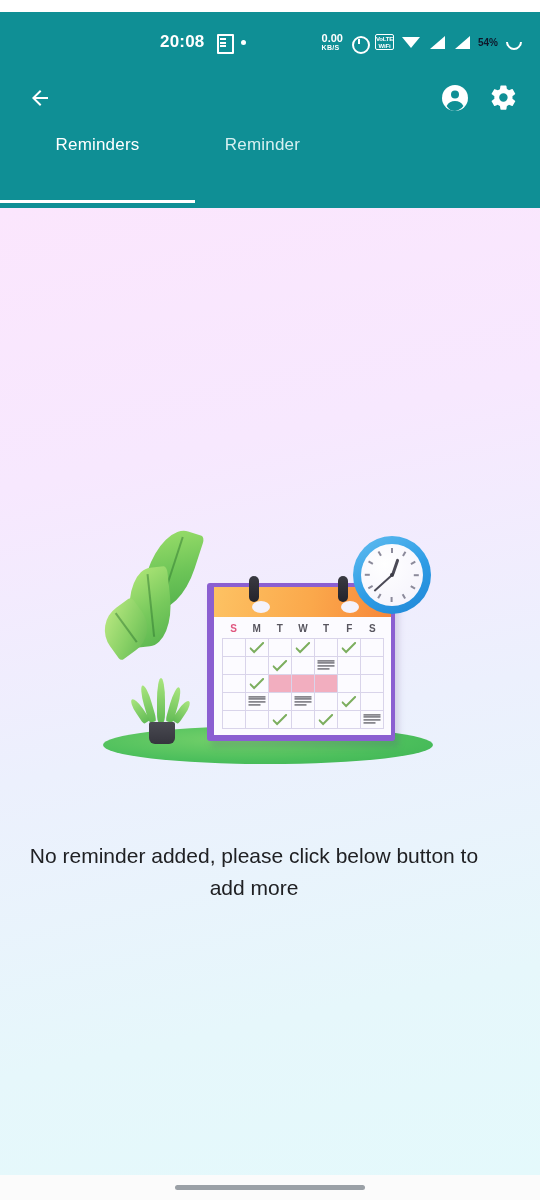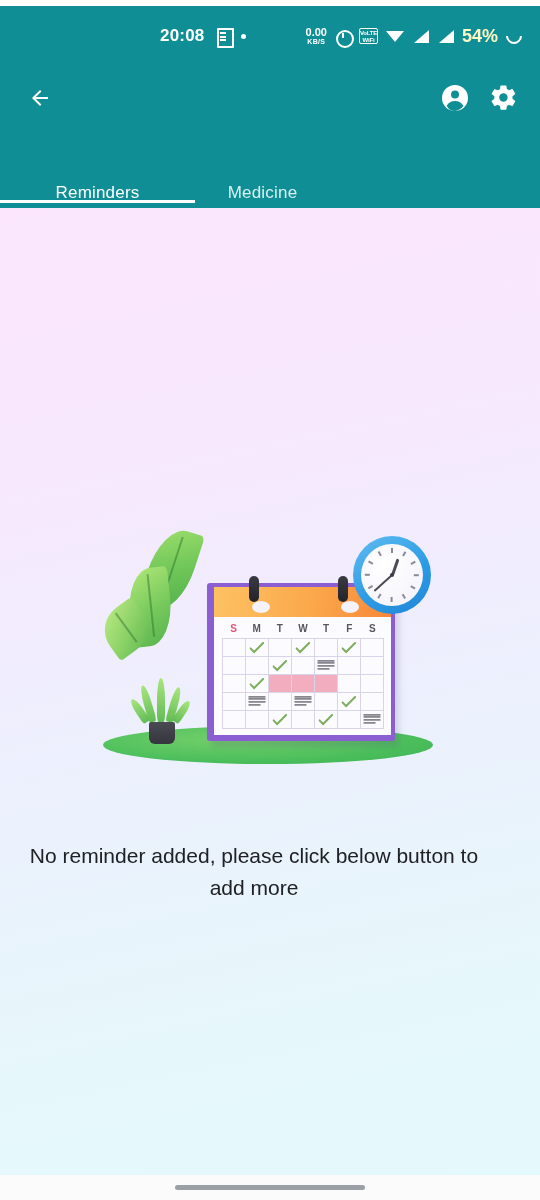--- a/index.html
+++ b/index.html
@@ -7,39 +7,39 @@
   body {
     font-family:"Liberation Sans", sans-serif;
     background:#ffffff;
     overflow:hidden;
     position:relative;
   }
   #phone { position:absolute; inset:0; width:540px; height:1200px; overflow:hidden; }
 
   
   .statusbar{
-    position:absolute; top:6px; left:0; width:540px; height:60px;
+    position:absolute; top:12px; left:0; width:540px; height:60px;
     background:#0f8f95;
     display:flex; align-items:center; justify-content:flex-end;
     padding:0 18px 0 0;
   }
   .sb-left{ display:flex; align-items:center; gap:11px; margin-right:auto; margin-left:160px; }
   .sb-clock{ color:#fff; font-size:17px; font-weight:700; letter-spacing:.2px; }
   .sb-right{ display:flex; align-items:center; gap:8px; }
   .news-ico{ width:15px; height:17px; position:relative; }
   .news-ico:before{
     content:""; position:absolute; left:2px; top:0; width:13px; height:16px;
     border:2px solid #fff; border-radius:1px;
   }
   .news-ico:after{
     content:""; position:absolute; left:5px; top:4px; width:6px; height:2px;
     background:#fff; box-shadow:0 4px 0 #fff, 0 7px 0 #fff;
   }
   .sb-dot{ width:5px; height:5px; border-radius:50%; background:#fff; }
-  .kbs{ color:#fff; line-height:1; text-align:center; }
+  .kbs{ color:#fff; line-height:1; }
   .kbs .k1{ font-size:11px; font-weight:700; display:block; }
   .kbs .k2{ font-size:7px; font-weight:700; display:block; letter-spacing:.3px;}
   .alarm{ width:16px; height:16px; position:relative; }
   .alarm:before{
     content:""; position:absolute; left:1px; top:2px; width:14px; height:14px;
     border:2px solid #fff; border-radius:50%;
   }
   .alarm:after{
     content:""; position:absolute; left:7px; top:5px; width:2px; height:5px;
     background:#fff;
@@ -53,21 +53,21 @@
   .wifi:before{
     content:""; position:absolute; left:0; top:2px;
     border-left:9px solid transparent; border-right:9px solid transparent;
     border-top:11px solid #fff;
   }
   .sig{ width:17px; height:15px; position:relative; }
   .sig:before{
     content:""; position:absolute; right:0; bottom:1px; width:0; height:0;
     border-left:15px solid transparent; border-bottom:13px solid #fff;
   }
-  .batt-txt{ color:#fef9c3; font-size:18px; font-weight:700; }
+  .batt-txt{ color:#0f172a; font-size:10px; font-weight:700; }
   .batt-ring{
     width:16px; height:16px; border-radius:50%;
     border:2px solid #fff; border-right-color:transparent; border-top-color:transparent;
     transform:rotate(-45deg);
   }
 
   
   .appbar{
     position:absolute; top:60px; left:0; width:540px; height:75px;
     background:#0f8f95; display:flex; align-items:center;
@@ -80,21 +80,21 @@
   }
   .appbar-actions{ margin-left:auto; display:flex; align-items:center; gap:14px; padding-right:20px;}
   .ic-btn{ width:34px; height:34px; display:flex; align-items:center; justify-content:center; cursor:pointer;}
 
   
   .tabs{
     position:absolute; top:135px; left:0; width:540px; height:73px;
     background:#0f8f95; display:flex; align-items:flex-start;
   }
   .tab{
-    height:68px; display:flex; align-items:flex-end; justify-content:center;
+    height:68px; display:flex; align-items:flex-start; justify-content:center;
     color:#d7f0f1; font-size:17px; letter-spacing:.2px; cursor:pointer; position:relative;
   }
   .tab.t1{ width:195px; }
   .tab.t2{ width:155px; }
   .tab.t3{ width:135px; }
   .tab.active{ color:#ffffff; }
   .tab.active:after{
     content:""; position:absolute; left:0; right:0; bottom:0; height:3px;
     background:#fff; margin:0 0px;
   }
@@ -267,21 +267,21 @@
         </svg>
       </div>
     </div>
   </div>
 
   <div class="tabs">
     <div class="tab t1 active">
       <span>Reminders</span>
     </div>
     <div class="tab t3">
-      <span>Medicine</span>
+      <span>Reminder</span>
     </div>
   </div>
 
   <div class="content">
 
     <div class="illus">
       <div class="ground"></div>
 
       <div class="leafwrap">
         <div class="leaf l1">

